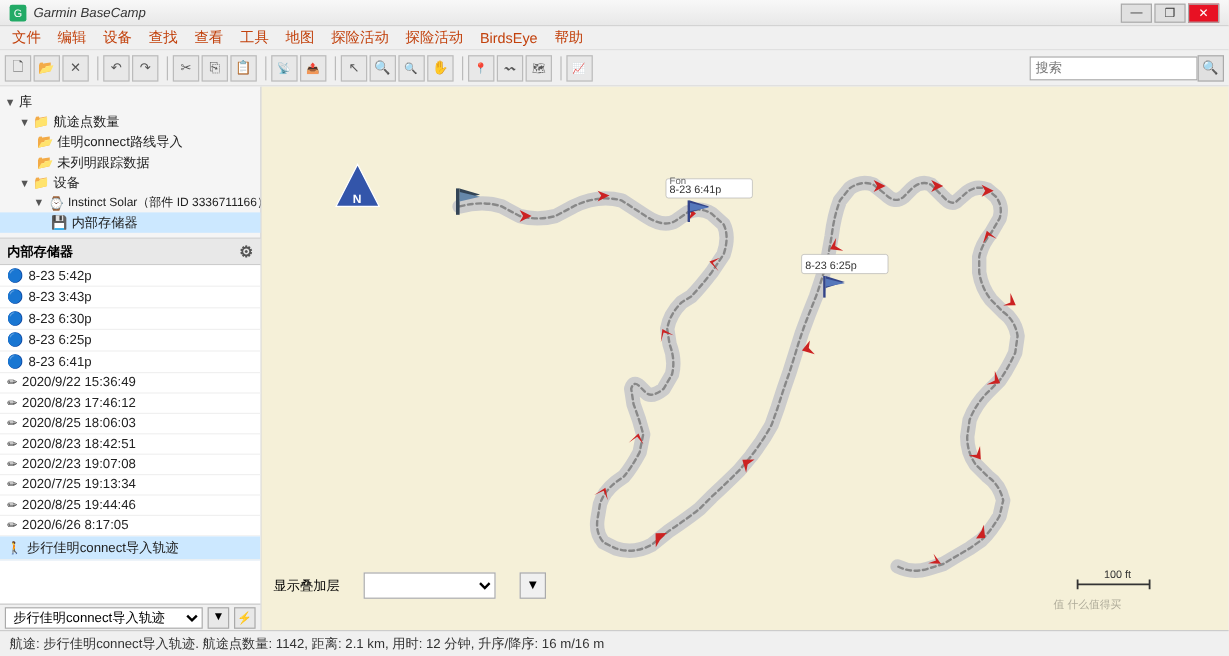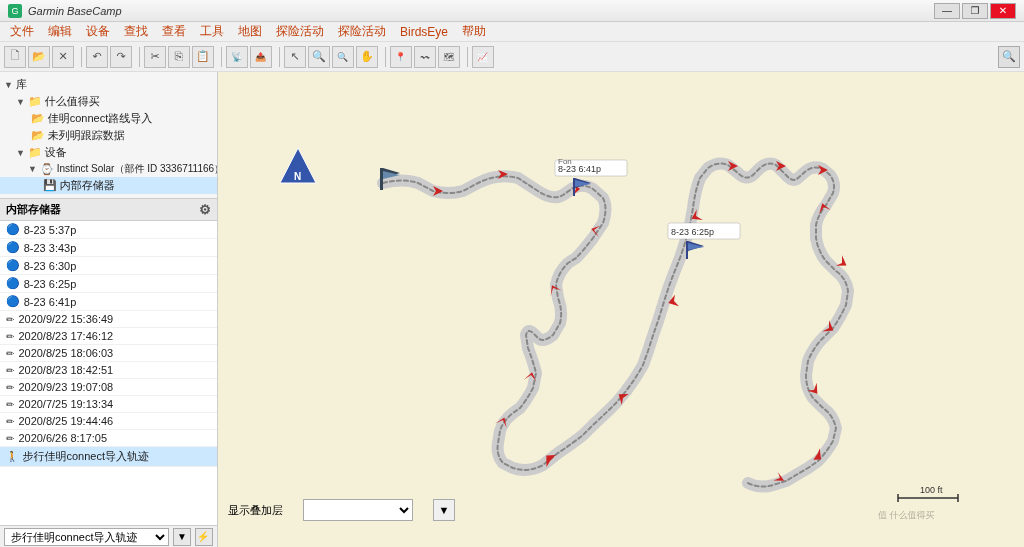--- a/index.html
+++ b/index.html
@@ -278,37 +278,38 @@
     <div class="toolbar-btn">✋</div>
     <div class="toolbar-sep"></div>
 
     <div class="toolbar-btn" style="font-size:9px;">📍</div>
     <div class="toolbar-btn" style="font-size:9px;">〰</div>
     <div class="toolbar-btn" style="font-size:9px;">🗺</div>
     <div class="toolbar-sep"></div>
     <div class="toolbar-btn" style="font-size:9px;">📈</div>
 
     <div class="toolbar-search">
+      <input type="text" style="width: 140px; height: 20px; border: 1px solid rgb(170, 170, 170); padding: 0px 4px; font-size: 11px;" placeholder="搜索">
       <button class="toolbar-btn">🔍</button>
     </div>
   </div>
 
   <div class="content-area">
 
     <div class="left-panel">
 
       <div class="tree-section">
         <div class="tree-item">
           <span class="tree-arrow">▼</span>
           <span>库</span>
         </div>
         <div class="tree-item tree-indent-1">
           <span class="tree-arrow">▼</span>
           <span class="tree-icon">📁</span>
-          <span>什么值得买</span>
+          <span>航途点数量</span>
         </div>
         <div class="tree-item tree-indent-2">
           <span class="tree-arrow"> </span>
           <span class="tree-icon">📂</span>
           <span>佳明connect路线导入</span>
         </div>
         <div class="tree-item tree-indent-2">
           <span class="tree-arrow"> </span>
           <span class="tree-icon">📂</span>
           <span>未列明跟踪数据</span>
@@ -332,21 +333,21 @@
 
       <div class="panel-header">
         <span>内部存储器</span>
         <span class="gear-icon">⚙</span>
       </div>
 
       <div class="list-section">
 
         <div class="list-item">
           <span class="list-item-icon">🔵</span>
-          <span>8-23 5:37p</span>
+          <span>8-23 5:42p</span>
         </div>
         <div class="list-item">
           <span class="list-item-icon">🔵</span>
           <span>8-23 3:43p</span>
         </div>
         <div class="list-item">
           <span class="list-item-icon">🔵</span>
           <span>8-23 6:30p</span>
         </div>
         <div class="list-item">
@@ -368,21 +369,21 @@
         <div class="list-item">
           <span class="list-item-icon" style="font-size:10px;">✏</span>
           <span>2020/8/25 18:06:03</span>
         </div>
         <div class="list-item">
           <span class="list-item-icon" style="font-size:10px;">✏</span>
           <span>2020/8/23 18:42:51</span>
         </div>
         <div class="list-item">
           <span class="list-item-icon" style="font-size:10px;">✏</span>
-          <span>2020/9/23 19:07:08</span>
+          <span>2020/2/23 19:07:08</span>
         </div>
         <div class="list-item">
           <span class="list-item-icon" style="font-size:10px;">✏</span>
           <span>2020/7/25 19:13:34</span>
         </div>
         <div class="list-item">
           <span class="list-item-icon" style="font-size:10px;">✏</span>
           <span>2020/8/25 19:44:46</span>
         </div>
         <div class="list-item">
@@ -480,14 +481,17 @@
         <span style="font-size:11px;">显示叠加层</span>
         <select class="overlay-select">
           <option></option>
         </select>
         <button class="overlay-btn">▼</button>
       </div>
 
     </div>
   </div>
 
+  <div class="bottom-bar">
+    <span>航途: 步行佳明connect导入轨迹. 航途点数量: 1142, 距离: 2.1 km, 用时: 12 分钟, 升序/降序: 16 m/16 m</span>
+  </div>
 
 </div>
 
 </body></html>

